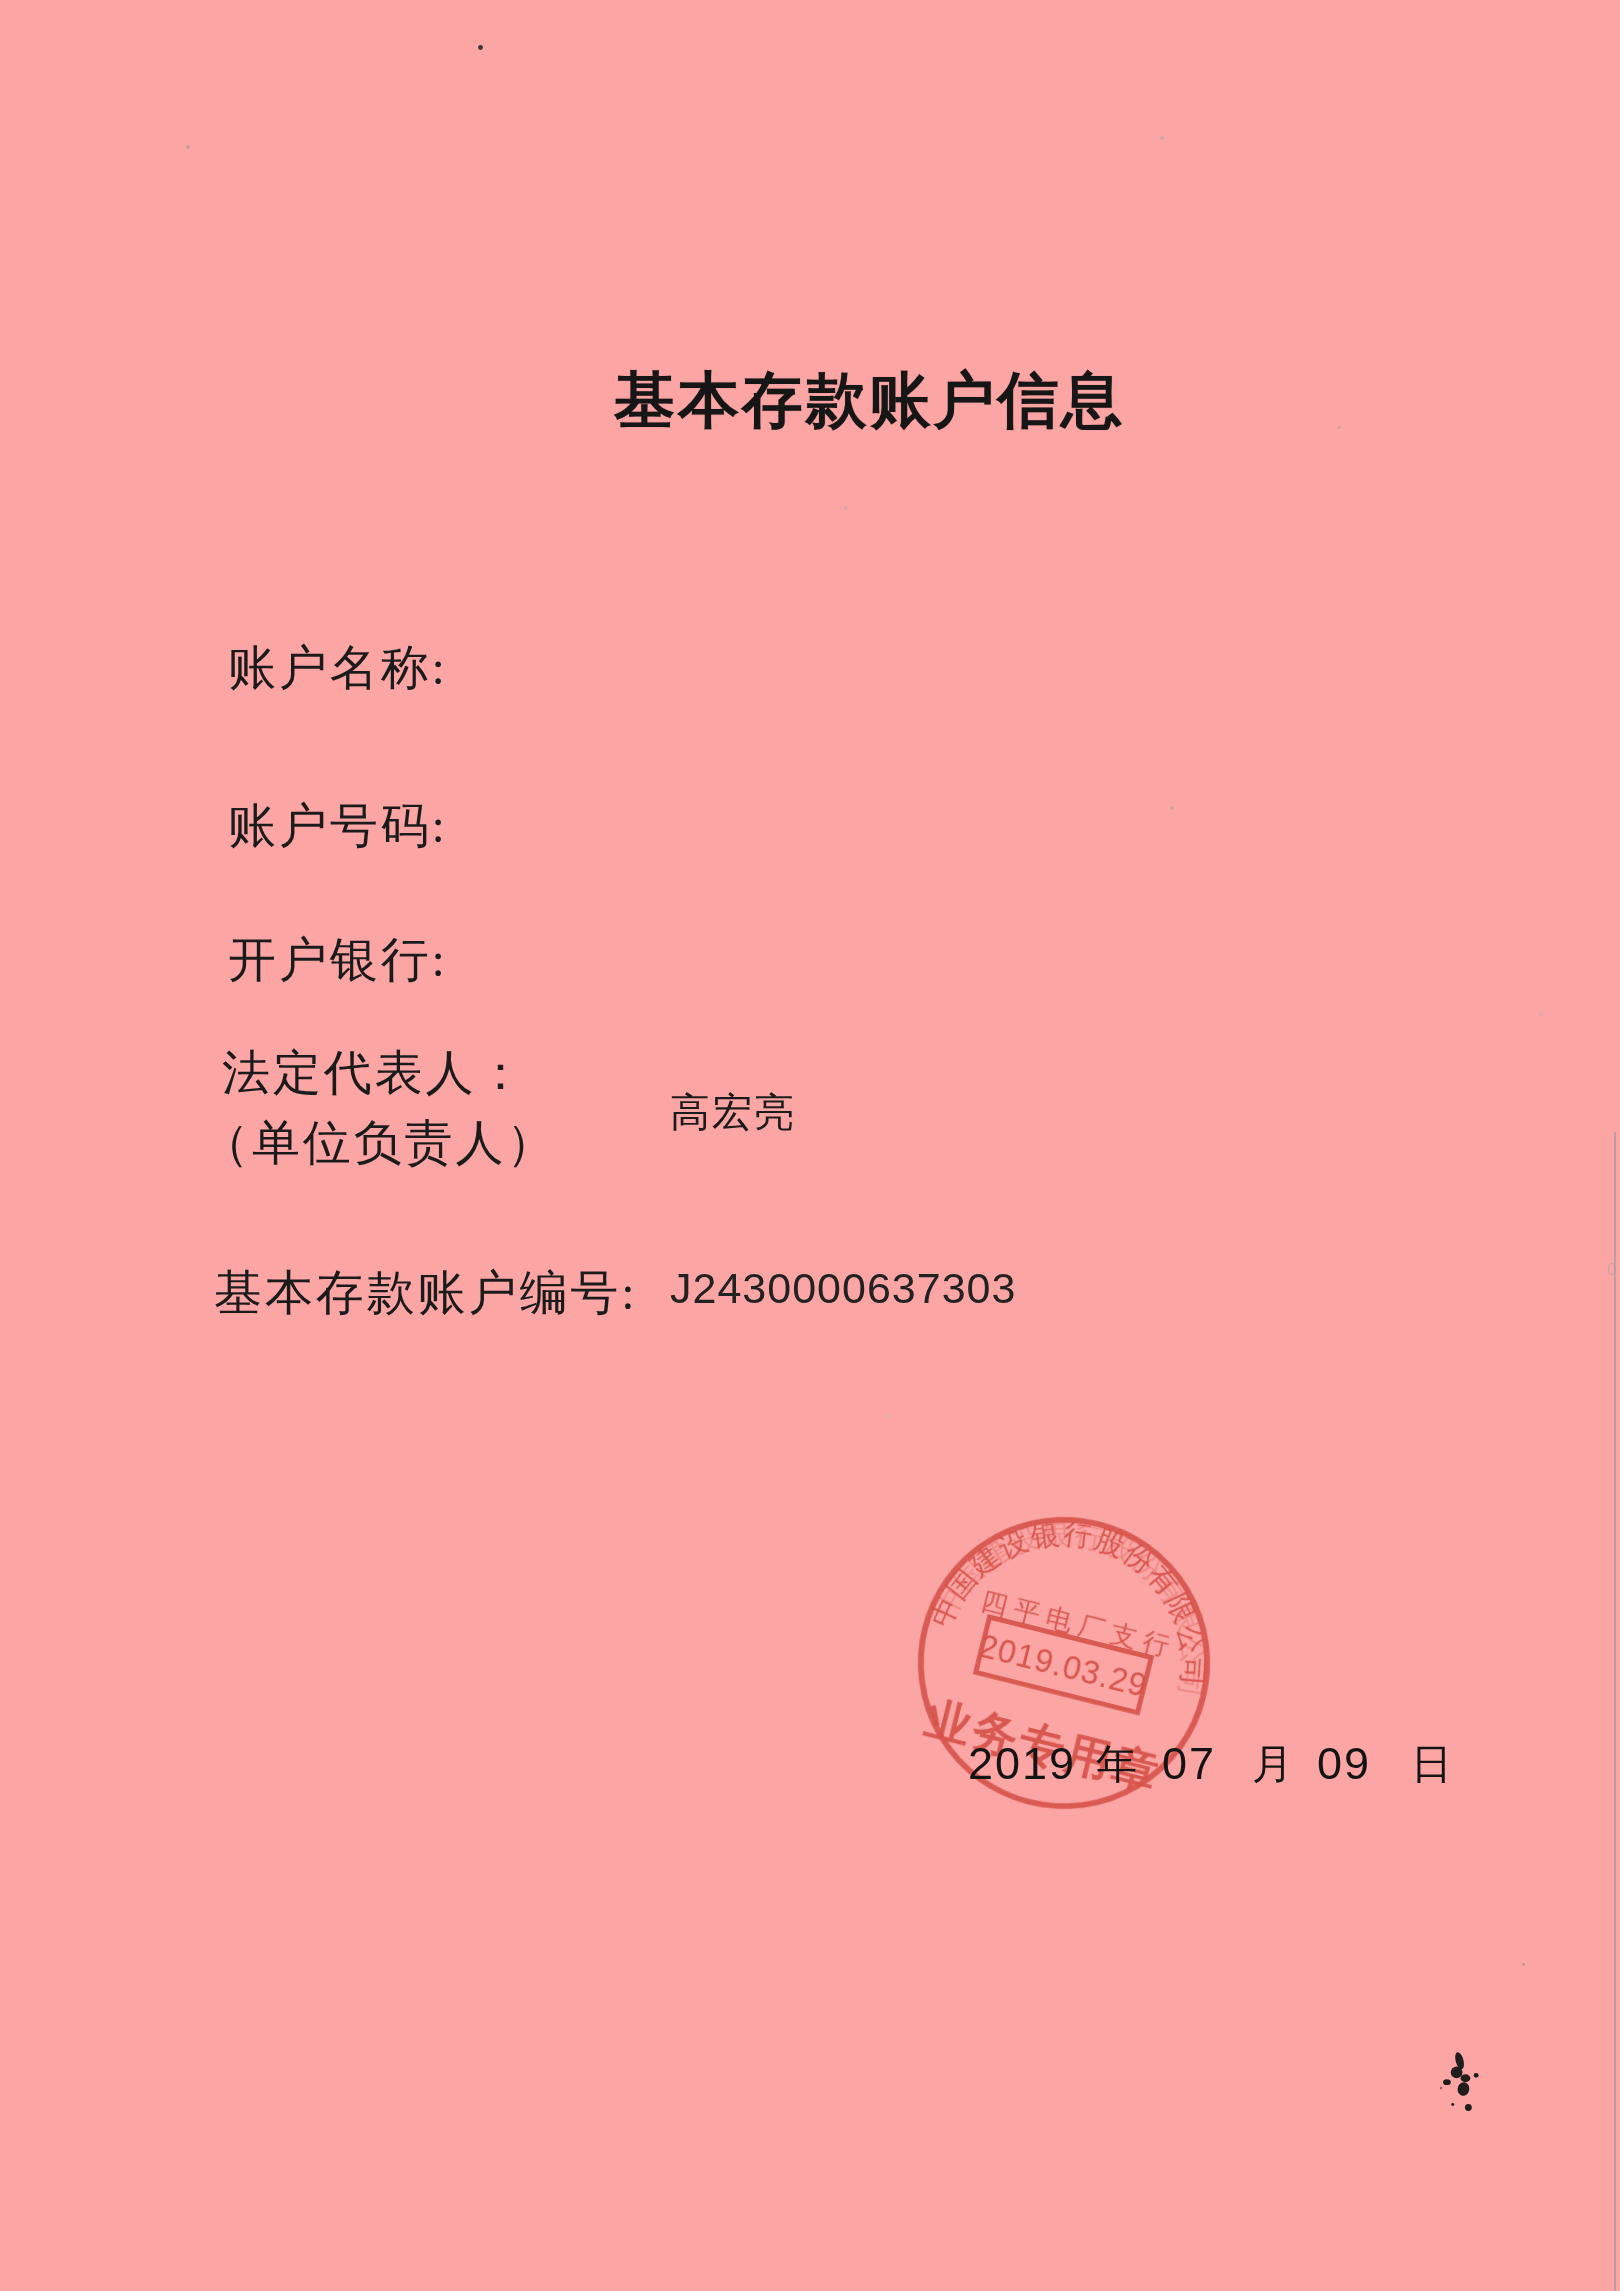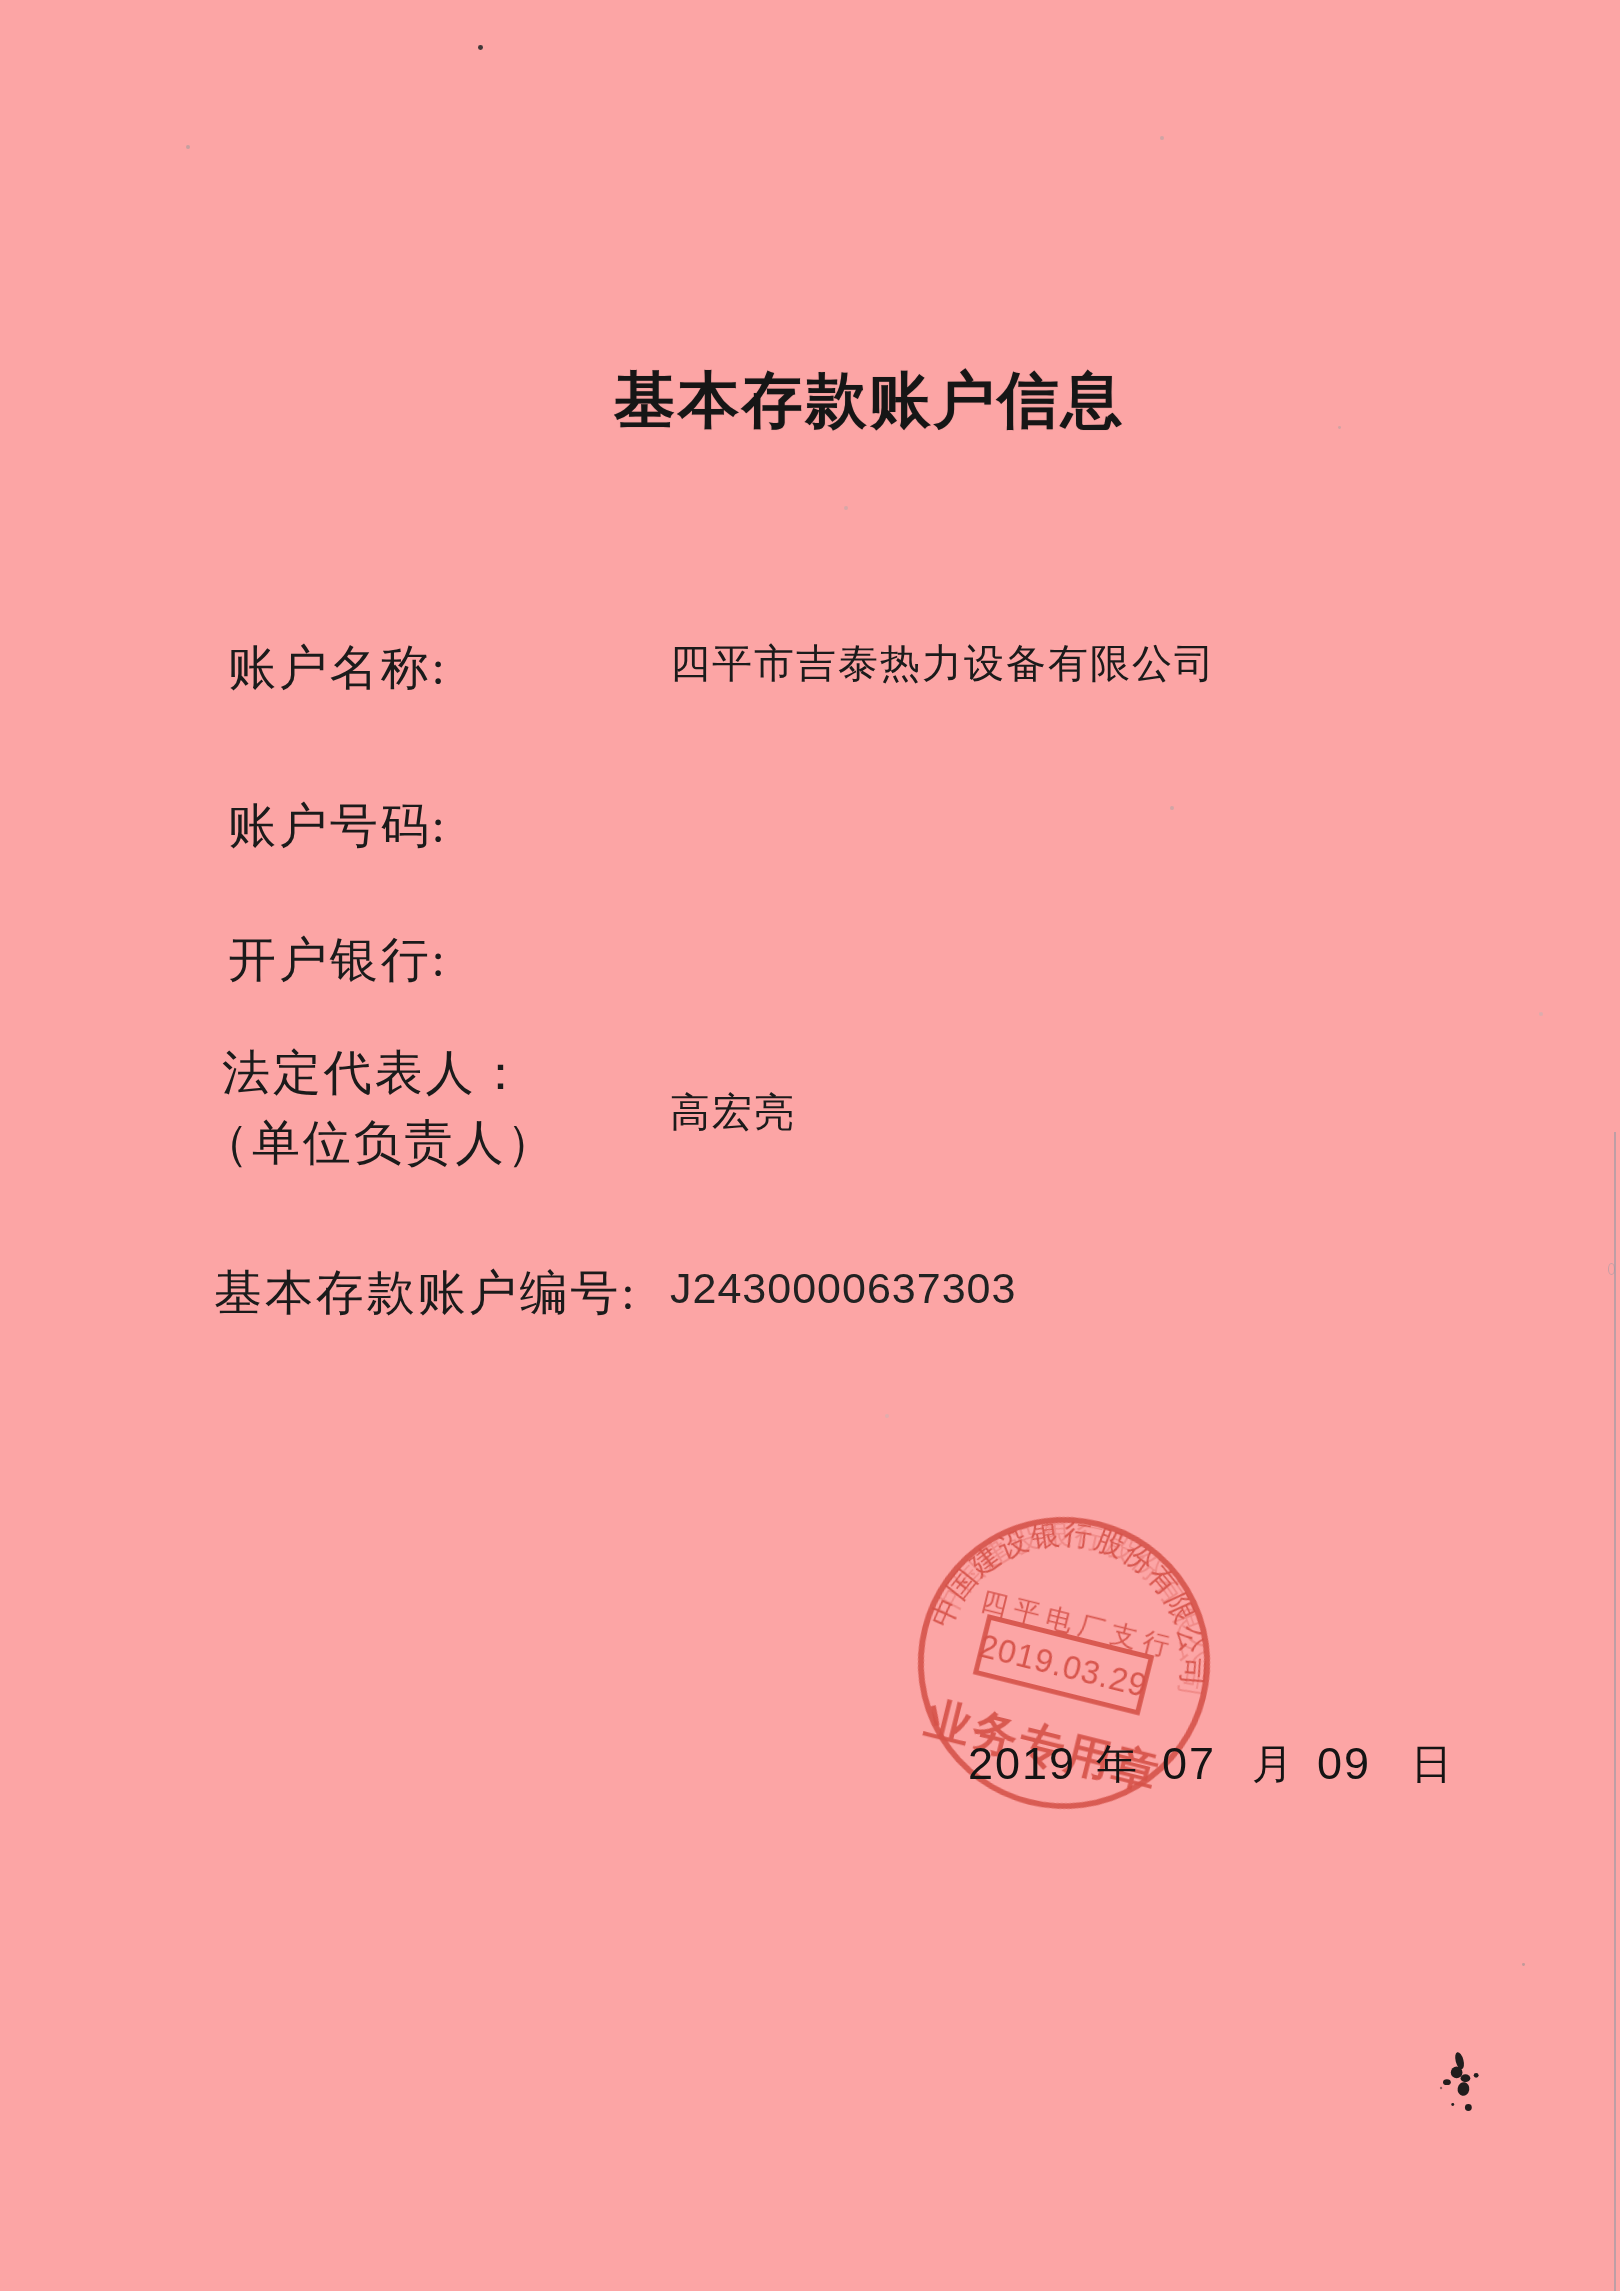--- a/index.html
+++ b/index.html
@@ -59,21 +59,20 @@
   .ink-blot { position:absolute; left:1433px; top:2049px; width:59px; height:78px; }
 </style>
 </head>
 <body>
 
 <div class="page">
 
   <div class="doc-title">基本存款账户信息</div>
 
   <div class="field-label" style="left:228px; top:644px;">账户名称:</div>
-  <div class="field-value" style="left:670px; top:644px;">四平市吉泰热力设备有限公司</div>
 
   <div class="field-label" style="left:228px; top:802px;">账户号码:</div>
 
   <div class="field-label" style="left:228px; top:936px;">开户银行:</div>
 
   <div class="field-label" style="left:222px; top:1049px;">法定代表人：</div>
   <div class="field-label" style="left:201px; top:1119px;">（单位负责人）</div>
   <div class="field-value" style="left:670px; top:1093px;">高宏亮</div>
 
   <div class="field-label" style="left:214px; top:1269px;">基本存款账户编号:</div>

